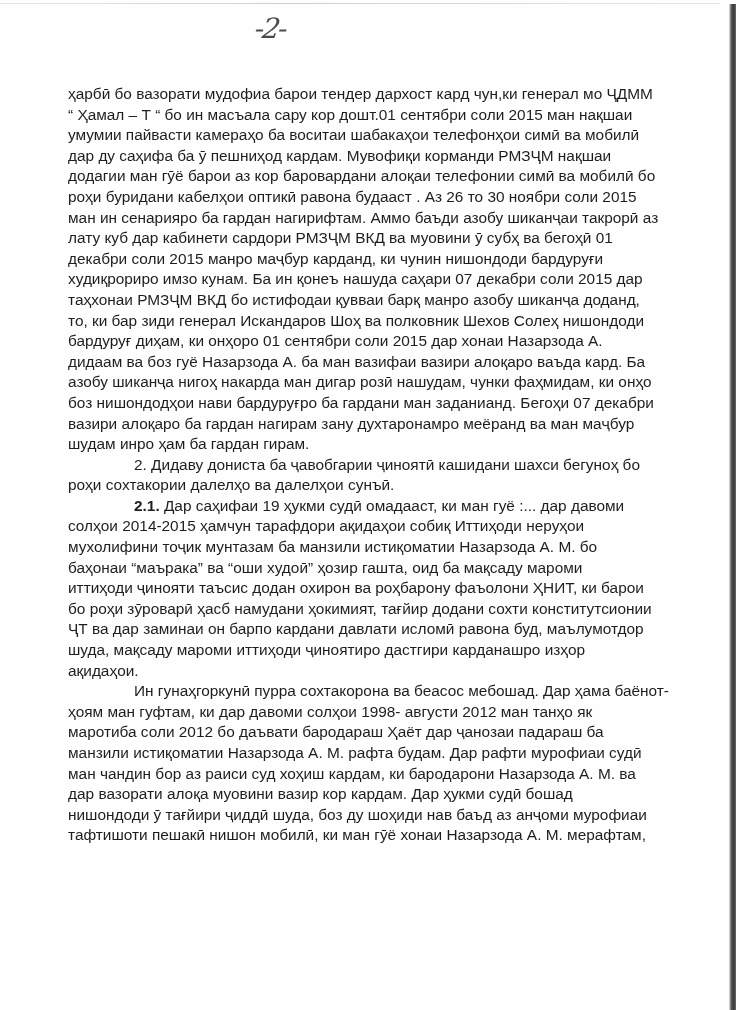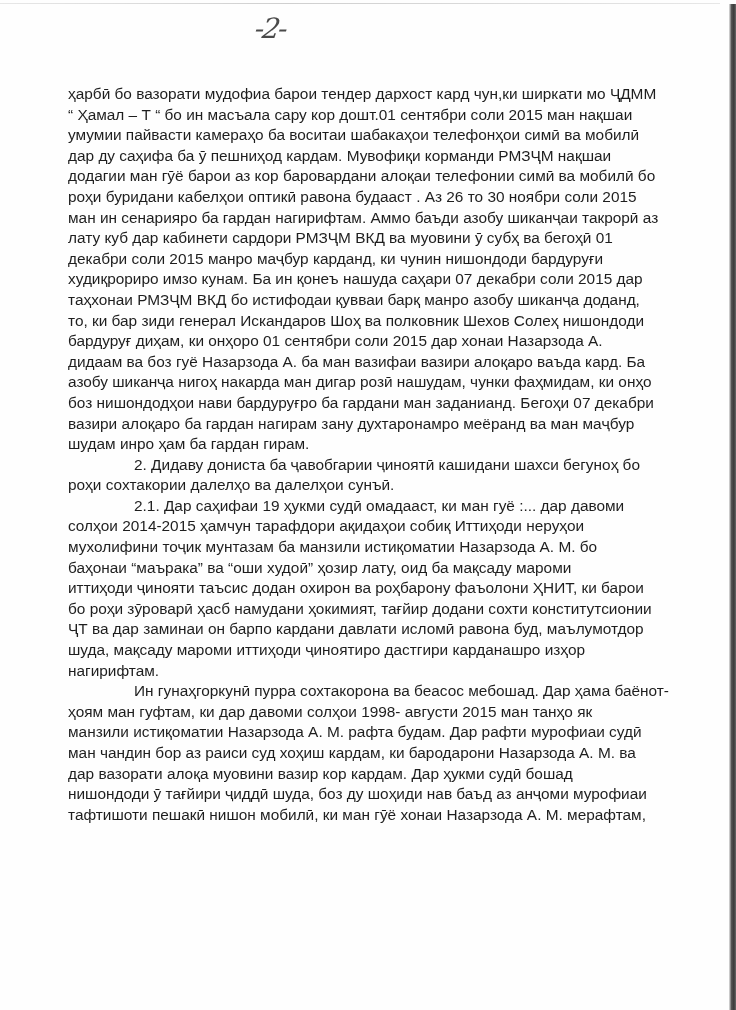--- a/index.html
+++ b/index.html
@@ -51,33 +51,33 @@
       top: 84px;
       width: 640px;
       font-size: 15.4px;
       line-height: 20.6px;
     }
     .line {
       white-space: nowrap;
       height: 20.6px;
     }
     .indent { padding-left: 66px; }
-    .bold { font-weight: normal; }
+    .bold { font-weight: bold; }
   </style>
 </head>
 <body>
 
 <div class="page">
   <div class="top-edge"></div>
   <div class="right-edge"></div>
 
   <div class="page-number">-2-</div>
 
   <div class="body-text" id="body-text">
-      <div class="line"><span>ҳарбӣ бо вазорати мудофиа барои тендер дархост кард чун,ки ширкати мо ҶДММ</span></div>
+      <div class="line"><span>ҳарбӣ бо вазорати мудофиа барои тендер дархост кард чун,ки генерал мо ҶДММ</span></div>
       <div class="line"><span>“ Ҳамал – Т “  бо ин масъала сару кор дошт.01 сентябри соли 2015 ман нақшаи</span></div>
       <div class="line"><span>умумии пайвасти камераҳо ба воситаи шабакаҳои телефонҳои симӣ  ва мобилӣ</span></div>
       <div class="line"><span>дар ду саҳифа ба ӯ пешниҳод кардам. Мувофиқи корманди РМЗҶМ нақшаи</span></div>
       <div class="line"><span>додагии ман гӯё барои аз кор баровардани алоқаи телефонии симӣ ва мобилӣ бо</span></div>
       <div class="line"><span>роҳи буридани кабелҳои оптикӣ равона будааст . Аз 26 то 30 ноябри соли 2015</span></div>
       <div class="line"><span>ман ин сенарияро ба гардан нагирифтам. Аммо баъди азобу шиканҷаи такрорӣ аз</span></div>
       <div class="line"><span>лату куб дар кабинети сардори РМЗҶМ ВКД ва муовини ӯ субҳ ва бегоҳӣ 01</span></div>
       <div class="line"><span>декабри соли 2015 манро маҷбур карданд, ки чунин нишондоди бардуруғи</span></div>
       <div class="line"><span>худиқрориро имзо кунам. Ба ин қонеъ нашуда саҳари 07 декабри соли 2015 дар</span></div>
       <div class="line"><span>таҳхонаи РМЗҶМ ВКД  бо истифодаи қувваи барқ манро азобу шиканҷа доданд,</span></div>
@@ -86,27 +86,28 @@
       <div class="line"><span>дидаам ва боз гуё Назарзода А.  ба ман вазифаи вазири алоқаро ваъда кард. Ба</span></div>
       <div class="line"><span>азобу шиканҷа нигоҳ накарда ман дигар розӣ нашудам, чунки фаҳмидам, ки онҳо</span></div>
       <div class="line"><span>боз нишондодҳои нави бардуруғро ба гардани ман заданианд. Бегоҳи 07 декабри</span></div>
       <div class="line"><span>вазири алоқаро ба гардан нагирам зану духтаронамро меёранд ва ман маҷбур</span></div>
       <div class="line"><span>шудам инро ҳам ба гардан гирам.</span></div>
       <div class="line indent"><span>2. Дидаву дониста ба ҷавобгарии ҷиноятӣ кашидани шахси бегуноҳ бо</span></div>
       <div class="line"><span>роҳи сохтакории далелҳо ва далелҳои сунъӣ.</span></div>
       <div class="line indent"><span class="bold">2.1.</span><span> Дар саҳифаи 19 ҳукми судӣ омадааст, ки ман гуё :... дар давоми</span></div>
       <div class="line"><span>солҳои 2014-2015 ҳамчун тарафдори ақидаҳои собиқ  Иттиҳоди неруҳои</span></div>
       <div class="line"><span>мухолифини тоҷик мунтазам ба манзили истиқоматии Назарзода А. М. бо</span></div>
-      <div class="line"><span>баҳонаи  “маърака” ва “оши худоӣ” ҳозир лату, оид ба мақсаду мароми</span></div>
+      <div class="line"><span>баҳонаи  “маърака” ва “оши худоӣ” ҳозир гашта, оид ба мақсаду мароми</span></div>
       <div class="line"><span>иттиҳоди ҷинояти таъсис додан охирон ва роҳбарону фаъолони ҲНИТ, ки барои</span></div>
       <div class="line"><span>бо роҳи зӯроварӣ ҳасб намудани ҳокимият, тағйир додани сохти конститутсионии</span></div>
       <div class="line"><span>ҶТ ва дар заминаи он барпо кардани давлати исломӣ равона буд, маълумотдор</span></div>
       <div class="line"><span>шуда, мақсаду мароми иттиҳоди ҷиноятиро дастгири карданашро изҳор</span></div>
-      <div class="line"><span>нагирифтам.</span></div>
+      <div class="line"><span>ақидаҳои.</span></div>
       <div class="line indent"><span>Ин гунаҳгоркунӣ пурра сохтакорона ва беасос мебошад. Дар ҳама баёнот-</span></div>
-      <div class="line"><span>ҳоям ман гуфтам, ки дар давоми солҳои 1998- августи 2015 ман танҳо як</span></div>
+      <div class="line"><span>ҳоям ман гуфтам, ки дар давоми солҳои 1998- августи 2012 ман танҳо як</span></div>
+      <div class="line"><span>маротиба соли 2012 бо даъвати бародараш Ҳаёт дар ҷанозаи  падараш ба</span></div>
       <div class="line"><span>манзили истиқоматии Назарзода А. М. рафта будам. Дар рафти мурофиаи судӣ</span></div>
       <div class="line"><span>ман чандин бор аз раиси суд хоҳиш кардам, ки бародарони Назарзода А. М. ва</span></div>
       <div class="line"><span>дар вазорати алоқа муовини вазир кор кардам. Дар ҳукми судӣ бошад</span></div>
       <div class="line"><span>нишондоди ӯ тағйири ҷиддӣ  шуда, боз ду шоҳиди нав баъд аз анҷоми мурофиаи</span></div>
       <div class="line"><span>тафтишоти пешакӣ нишон мобилӣ,  ки ман гӯё хонаи Назарзода А. М. мерафтам,</span></div>
     </div>
 </div>
 
 </body></html>

